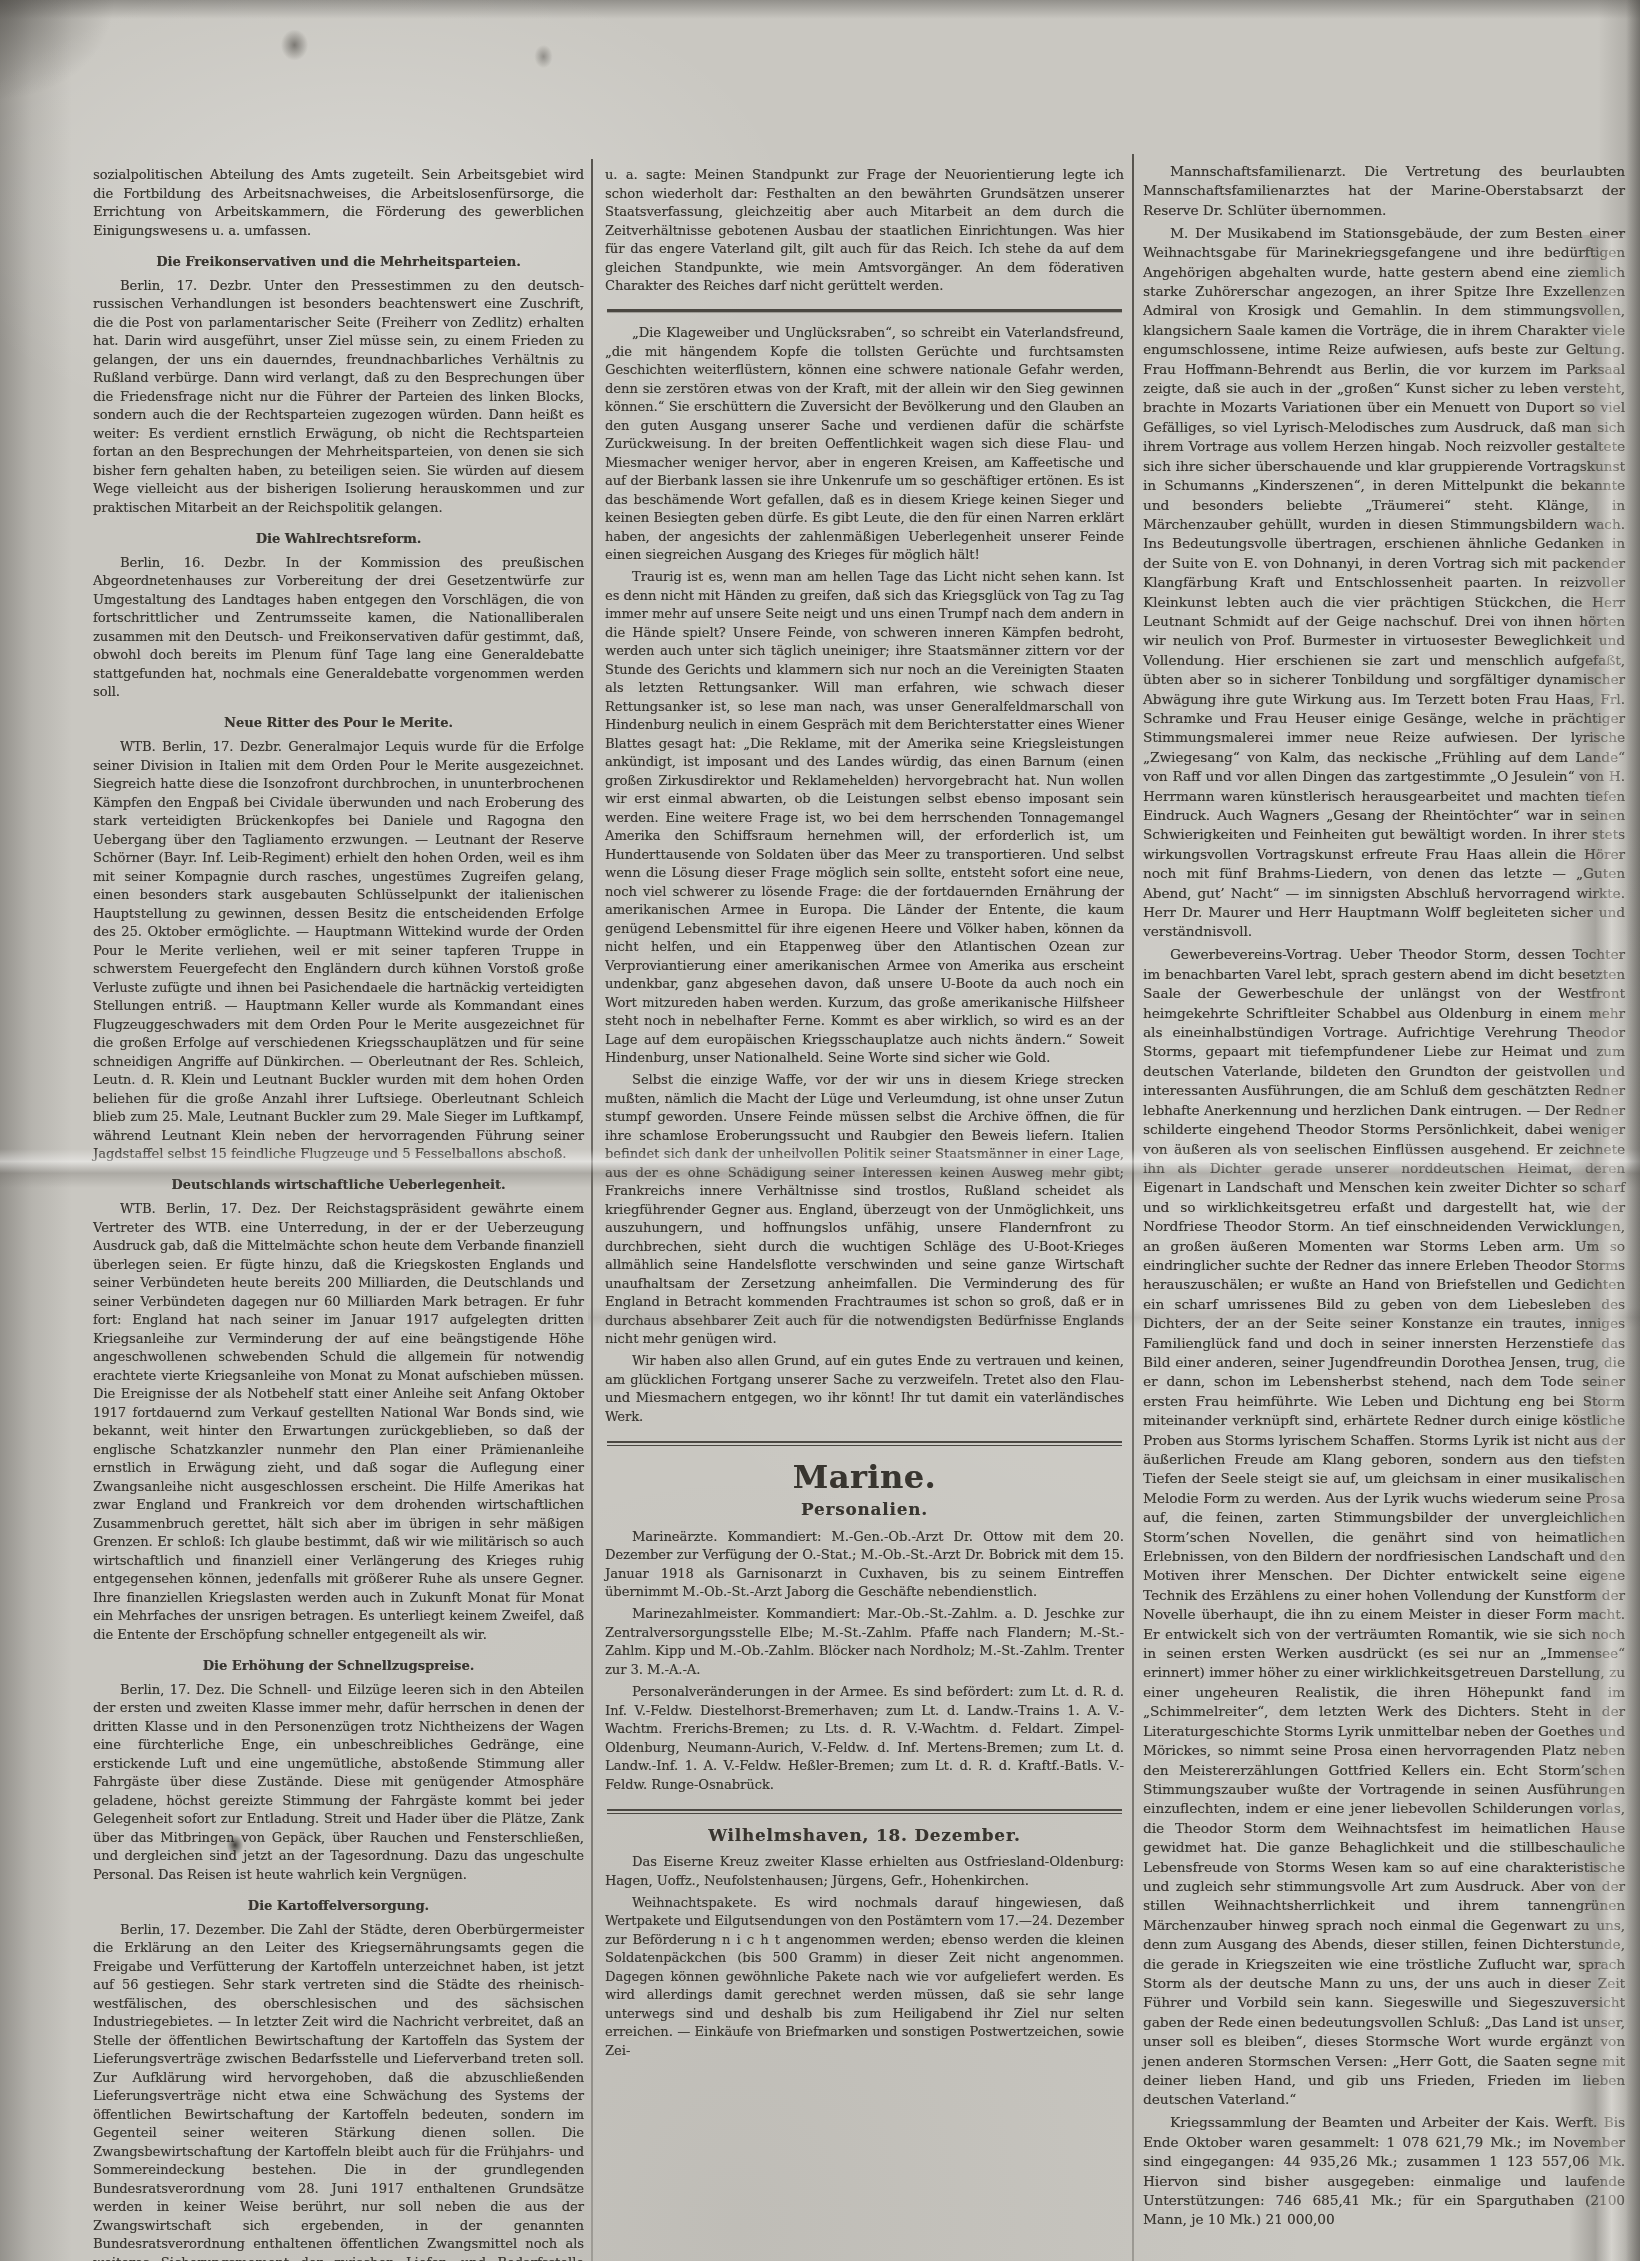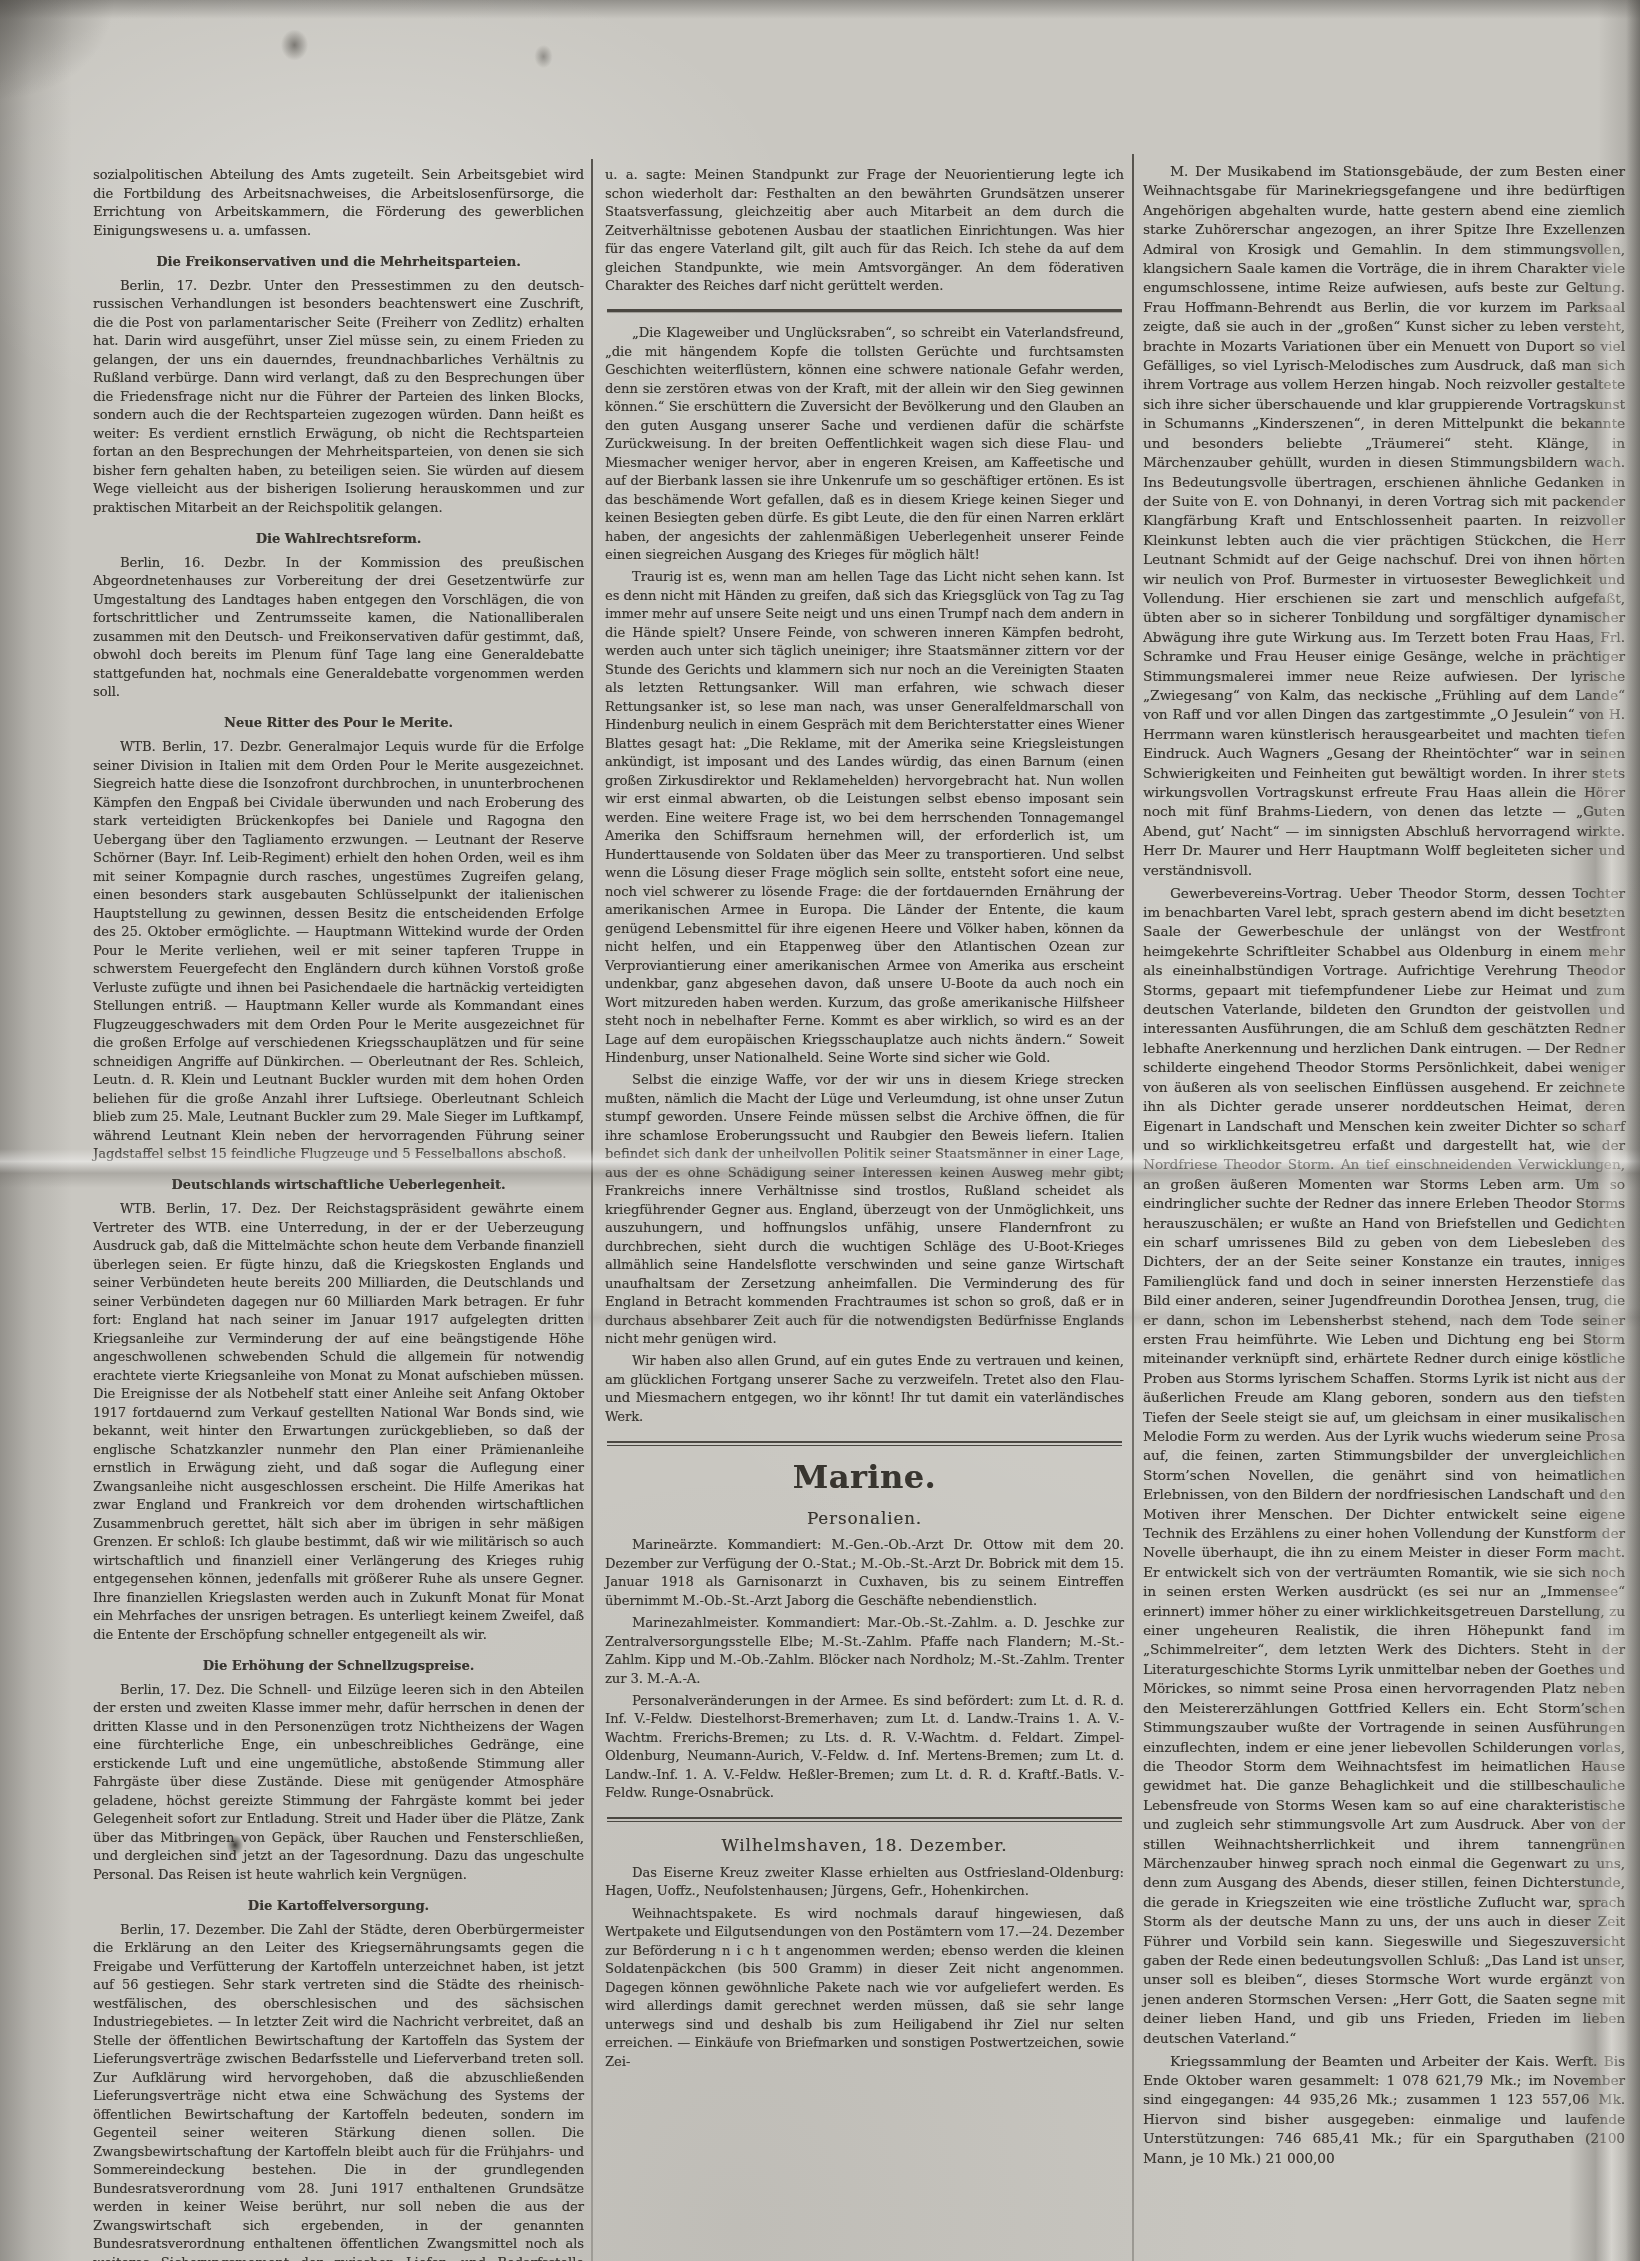--- a/index.html
+++ b/index.html
@@ -28,21 +28,21 @@
   #col3{left:1143px;top:162px;width:482px;font-size:13.6px;line-height:19.4px;}
   .vrule{position:absolute;width:1.8px;background:linear-gradient(180deg,rgba(74,71,65,0.9),rgba(74,71,65,0.65) 70%,rgba(74,71,65,0.2));}
   #vrule1{left:591px;top:159px;height:2243px;}
   #vrule2{left:1132px;top:154px;height:2316px;}
 
   .cont{text-align:justify;margin:0 0 3.6px;}
   .para{text-align:justify;text-indent:27px;margin:0 0 3.6px;}
   .head{text-align:center;font-weight:bold;font-size:13px;margin:12.7px 0 5.4px;text-indent:0;}
   .headline-xl{text-align:center;font-weight:bold;font-size:34px;line-height:1.15;letter-spacing:0.9px;margin:16.3px 0 13.6px;text-indent:0;}
   .headline-lg{text-align:center;font-weight:bold;font-size:32px;line-height:1.1;letter-spacing:0.5px;margin:13.6px 0 5.4px;text-indent:0;}
-  .subhead{text-align:center;font-weight:normal;font-size:16.7px;letter-spacing:0.9px;margin:14px 0 9px;text-indent:0;}
+  .subhead{text-align:center;font-weight:bold;font-size:16.7px;letter-spacing:0.9px;margin:3px 0 9px;text-indent:0;}
   .rule-heavy{height:3.2px;background:#4a4741;margin:13.6px 1.8px 11.8px;box-shadow:0 0.9px 0.5px rgba(74,71,65,0.35);}
   .rule-double{height:2.3px;border-top:2.7px solid #4a4741;border-bottom:0.9px solid #4a4741;margin:14.5px 1.8px 11.8px;}
 
   .decor{position:absolute;pointer-events:none;}
   #corner-tl{left:0;top:0;width:136px;height:118px;background:radial-gradient(120% 120% at 0% 0%, rgba(68,66,62,0.55), rgba(68,66,62,0) 70%);}
   #crease-h{left:0;top:1149px;width:1641px;height:39px;background:linear-gradient(180deg, rgba(0,0,0,0) 0%, rgba(255,255,255,0.45) 32%, rgba(104,101,96,0.30) 62%, rgba(0,0,0,0) 100%);}
   #crease-h2{left:588px;top:1307px;width:1053px;height:21px;background:linear-gradient(180deg, rgba(0,0,0,0), rgba(110,107,102,0.18) 50%, rgba(0,0,0,0));}
   #fold-v{left:1569px;top:235px;width:59px;height:2171px;background:linear-gradient(90deg, rgba(0,0,0,0), rgba(105,102,97,0.38) 45%, rgba(236,234,229,0.5) 72%, rgba(0,0,0,0));}
   #edge-right{left:1626px;top:0;width:14.5px;height:2622px;background:linear-gradient(270deg, rgba(70,68,64,0.55), rgba(70,68,64,0));}
   #stain-1{left:277px;top:25px;width:35px;height:40px;border-radius:50%;background:radial-gradient(closest-side, rgba(58,55,50,0.55), rgba(58,55,50,0) 78%);}
@@ -89,20 +89,21 @@
       <div class="subhead">Personalien.</div>
       <div class="para">Marineärzte. Kommandiert: M.-Gen.-Ob.-Arzt Dr. Ottow mit dem 20. Dezember zur Verfügung der O.-Stat.; M.-Ob.-St.-Arzt Dr. Bobrick mit dem 15. Januar 1918 als Garnisonarzt in Cuxhaven, bis zu seinem Eintreffen übernimmt M.-Ob.-St.-Arzt Jaborg die Geschäfte nebendienstlich.</div>
       <div class="para">Marinezahlmeister. Kommandiert: Mar.-Ob.-St.-Zahlm. a. D. Jeschke zur Zentralversorgungsstelle Elbe; M.-St.-Zahlm. Pfaffe nach Flandern; M.-St.-Zahlm. Kipp und M.-Ob.-Zahlm. Blöcker nach Nordholz; M.-St.-Zahlm. Trenter zur 3. M.-A.-A.</div>
       <div class="para">Personalveränderungen in der Armee. Es sind befördert: zum Lt. d. R. d. Inf. V.-Feldw. Diestelhorst-Bremerhaven; zum Lt. d. Landw.-Trains 1. A. V.-Wachtm. Frerichs-Bremen; zu Lts. d. R. V.-Wachtm. d. Feldart. Zimpel-Oldenburg, Neumann-Aurich, V.-Feldw. d. Inf. Mertens-Bremen; zum Lt. d. Landw.-Inf. 1. A. V.-Feldw. Heßler-Bremen; zum Lt. d. R. d. Kraftf.-Batls. V.-Feldw. Runge-Osnabrück.</div>
       <div class="rule-double"></div>
       <div class="subhead">Wilhelmshaven, 18. Dezember.</div>
       <div class="para">Das Eiserne Kreuz zweiter Klasse erhielten aus Ostfriesland-Oldenburg: Hagen, Uoffz., Neufolstenhausen; Jürgens, Gefr., Hohenkirchen.</div>
       <div class="para">Weihnachtspakete. Es wird nochmals darauf hingewiesen, daß Wertpakete und Eilgutsendungen von den Postämtern vom 17.—24. Dezember zur Beförderung n i c h t angenommen werden; ebenso werden die kleinen Soldatenpäckchen (bis 500 Gramm) in dieser Zeit nicht angenommen. Dagegen können gewöhnliche Pakete nach wie vor aufgeliefert werden. Es wird allerdings damit gerechnet werden müssen, daß sie sehr lange unterwegs sind und deshalb bis zum Heiligabend ihr Ziel nur selten erreichen. — Einkäufe von Briefmarken und sonstigen Postwertzeichen, sowie Zei-</div>
     </div>
   <div class="col" id="col3">
+      <div class="para">Mannschaftsfamilienarzt. Die Vertretung des beurlaubten Mannschaftsfamilienarztes hat der Marine-Oberstabsarzt der Reserve Dr. Schlüter übernommen.</div>
       <div class="para">M. Der Musikabend im Stationsgebäude, der zum Besten einer Weihnachtsgabe für Marinekriegsgefangene und ihre bedürftigen Angehörigen abgehalten wurde, hatte gestern abend eine ziemlich starke Zuhörerschar angezogen, an ihrer Spitze Ihre Exzellenzen Admiral von Krosigk und Gemahlin. In dem stimmungsvollen, klangsichern Saale kamen die Vorträge, die in ihrem Charakter viele engumschlossene, intime Reize aufwiesen, aufs beste zur Geltung. Frau Hoffmann-Behrendt aus Berlin, die vor kurzem im Parksaal zeigte, daß sie auch in der „großen“ Kunst sicher zu leben versteht, brachte in Mozarts Variationen über ein Menuett von Duport so viel Gefälliges, so viel Lyrisch-Melodisches zum Ausdruck, daß man sich ihrem Vortrage aus vollem Herzen hingab. Noch reizvoller gestaltete sich ihre sicher überschauende und klar gruppierende Vortragskunst in Schumanns „Kinderszenen“, in deren Mittelpunkt die bekannte und besonders beliebte „Träumerei“ steht. Klänge, in Märchenzauber gehüllt, wurden in diesen Stimmungsbildern wach. Ins Bedeutungsvolle übertragen, erschienen ähnliche Gedanken in der Suite von E. von Dohnanyi, in deren Vortrag sich mit packender Klangfärbung Kraft und Entschlossenheit paarten. In reizvoller Kleinkunst lebten auch die vier prächtigen Stückchen, die Herr Leutnant Schmidt auf der Geige nachschuf. Drei von ihnen hörten wir neulich von Prof. Burmester in virtuosester Beweglichkeit und Vollendung. Hier erschienen sie zart und menschlich aufgefaßt, übten aber so in sicherer Tonbildung und sorgfältiger dynamischer Abwägung ihre gute Wirkung aus. Im Terzett boten Frau Haas, Frl. Schramke und Frau Heuser einige Gesänge, welche in prächtiger Stimmungsmalerei immer neue Reize aufwiesen. Der lyrische „Zwiegesang“ von Kalm, das neckische „Frühling auf dem Lande“ von Raff und vor allen Dingen das zartgestimmte „O Jesulein“ von H. Herrmann waren künstlerisch herausgearbeitet und machten tiefen Eindruck. Auch Wagners „Gesang der Rheintöchter“ war in seinen Schwierigkeiten und Feinheiten gut bewältigt worden. In ihrer stets wirkungsvollen Vortragskunst erfreute Frau Haas allein die Hörer noch mit fünf Brahms-Liedern, von denen das letzte — „Guten Abend, gut’ Nacht“ — im sinnigsten Abschluß hervorragend wirkte. Herr Dr. Maurer und Herr Hauptmann Wolff begleiteten sicher und verständnisvoll.</div>
       <div class="para">Gewerbevereins-Vortrag. Ueber Theodor Storm, dessen Tochter im benachbarten Varel lebt, sprach gestern abend im dicht besetzten Saale der Gewerbeschule der unlängst von der Westfront heimgekehrte Schriftleiter Schabbel aus Oldenburg in einem mehr als eineinhalbstündigen Vortrage. Aufrichtige Verehrung Theodor Storms, gepaart mit tiefempfundener Liebe zur Heimat und zum deutschen Vaterlande, bildeten den Grundton der geistvollen und interessanten Ausführungen, die am Schluß dem geschätzten Redner lebhafte Anerkennung und herzlichen Dank eintrugen. — Der Redner schilderte eingehend Theodor Storms Persönlichkeit, dabei weniger von äußeren als von seelischen Einflüssen ausgehend. Er zeichnete ihn als Dichter gerade unserer norddeutschen Heimat, deren Eigenart in Landschaft und Menschen kein zweiter Dichter so scharf und so wirklichkeitsgetreu erfaßt und dargestellt hat, wie der Nordfriese Theodor Storm. An tief einschneidenden Verwicklungen, an großen äußeren Momenten war Storms Leben arm. Um so eindringlicher suchte der Redner das innere Erleben Theodor Storms herauszuschälen; er wußte an Hand von Briefstellen und Gedichten ein scharf umrissenes Bild zu geben von dem Liebesleben des Dichters, der an der Seite seiner Konstanze ein trautes, inniges Familienglück fand und doch in seiner innersten Herzenstiefe das Bild einer anderen, seiner Jugendfreundin Dorothea Jensen, trug, die er dann, schon im Lebensherbst stehend, nach dem Tode seiner ersten Frau heimführte. Wie Leben und Dichtung eng bei Storm miteinander verknüpft sind, erhärtete Redner durch einige köstliche Proben aus Storms lyrischem Schaffen. Storms Lyrik ist nicht aus der äußerlichen Freude am Klang geboren, sondern aus den tiefsten Tiefen der Seele steigt sie auf, um gleichsam in einer musikalischen Melodie Form zu werden. Aus der Lyrik wuchs wiederum seine Prosa auf, die feinen, zarten Stimmungsbilder der unvergleichlichen Storm’schen Novellen, die genährt sind von heimatlichen Erlebnissen, von den Bildern der nordfriesischen Landschaft und den Motiven ihrer Menschen. Der Dichter entwickelt seine eigene Technik des Erzählens zu einer hohen Vollendung der Kunstform der Novelle überhaupt, die ihn zu einem Meister in dieser Form macht. Er entwickelt sich von der verträumten Romantik, wie sie sich noch in seinen ersten Werken ausdrückt (es sei nur an „Immensee“ erinnert) immer höher zu einer wirklichkeitsgetreuen Darstellung, zu einer ungeheuren Realistik, die ihren Höhepunkt fand im „Schimmelreiter“, dem letzten Werk des Dichters. Steht in der Literaturgeschichte Storms Lyrik unmittelbar neben der Goethes und Mörickes, so nimmt seine Prosa einen hervorragenden Platz neben den Meistererzählungen Gottfried Kellers ein. Echt Storm’schen Stimmungszauber wußte der Vortragende in seinen Ausführungen einzuflechten, indem er eine jener liebevollen Schilderungen vorlas, die Theodor Storm dem Weihnachtsfest im heimatlichen Hause gewidmet hat. Die ganze Behaglichkeit und die stillbeschauliche Lebensfreude von Storms Wesen kam so auf eine charakteristische und zugleich sehr stimmungsvolle Art zum Ausdruck. Aber von der stillen Weihnachtsherrlichkeit und ihrem tannengrünen Märchenzauber hinweg sprach noch einmal die Gegenwart zu uns, denn zum Ausgang des Abends, dieser stillen, feinen Dichterstunde, die gerade in Kriegszeiten wie eine tröstliche Zuflucht war, sprach Storm als der deutsche Mann zu uns, der uns auch in dieser Zeit Führer und Vorbild sein kann. Siegeswille und Siegeszuversicht gaben der Rede einen bedeutungsvollen Schluß: „Das Land ist unser, unser soll es bleiben“, dieses Stormsche Wort wurde ergänzt von jenen anderen Stormschen Versen: „Herr Gott, die Saaten segne mit deiner lieben Hand, und gib uns Frieden, Frieden im lieben deutschen Vaterland.“</div>
       <div class="para">Kriegssammlung der Beamten und Arbeiter der Kais. Werft. Bis Ende Oktober waren gesammelt: 1 078 621,79 Mk.; im November sind eingegangen: 44 935,26 Mk.; zusammen 1 123 557,06 Mk. Hiervon sind bisher ausgegeben: einmalige und laufende Unterstützungen: 746 685,41 Mk.; für ein Sparguthaben (2100 Mann, je 10 Mk.) 21 000,00</div>
     </div>
 
   <div class="decor" id="stain-3"></div>
   <div class="decor" id="crease-h"></div>
   <div class="decor" id="crease-h2"></div>
   <div class="decor" id="fold-v"></div>
   <div class="decor" id="edge-right"></div>

